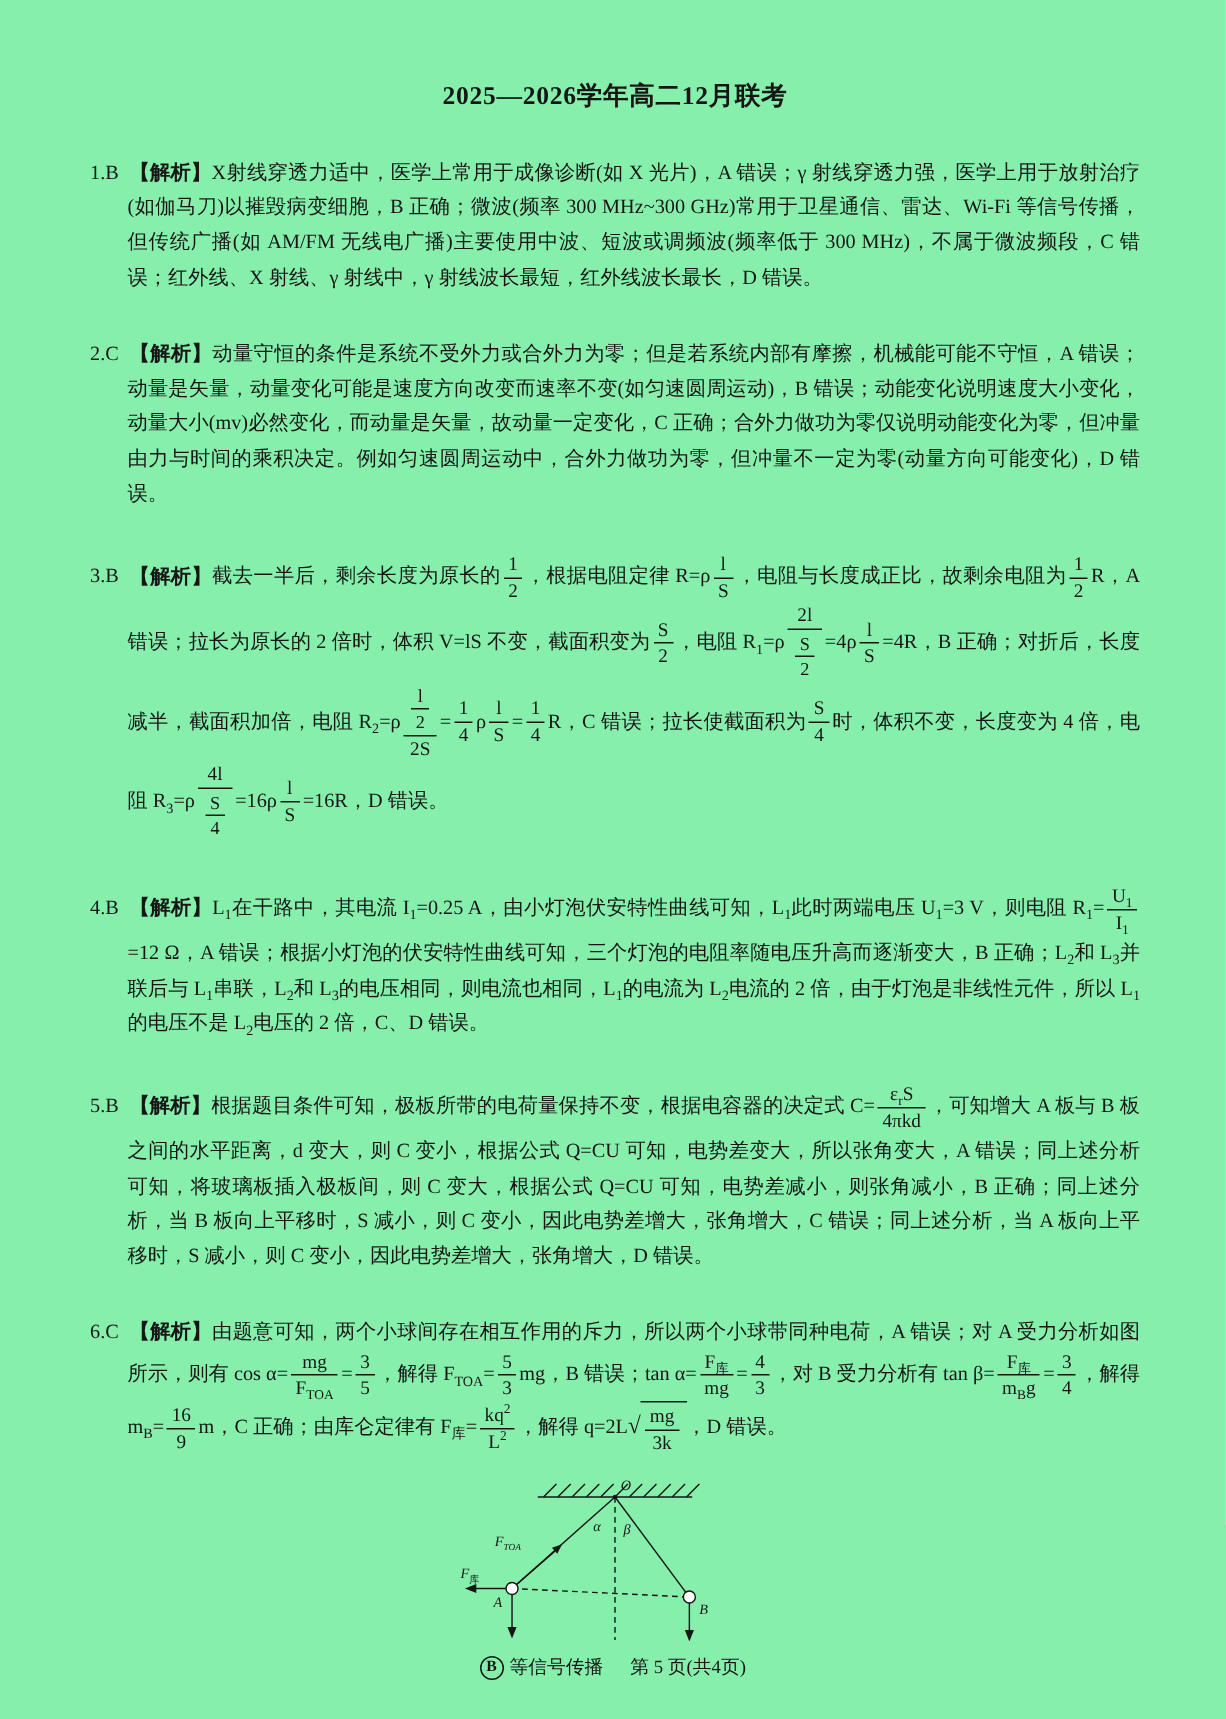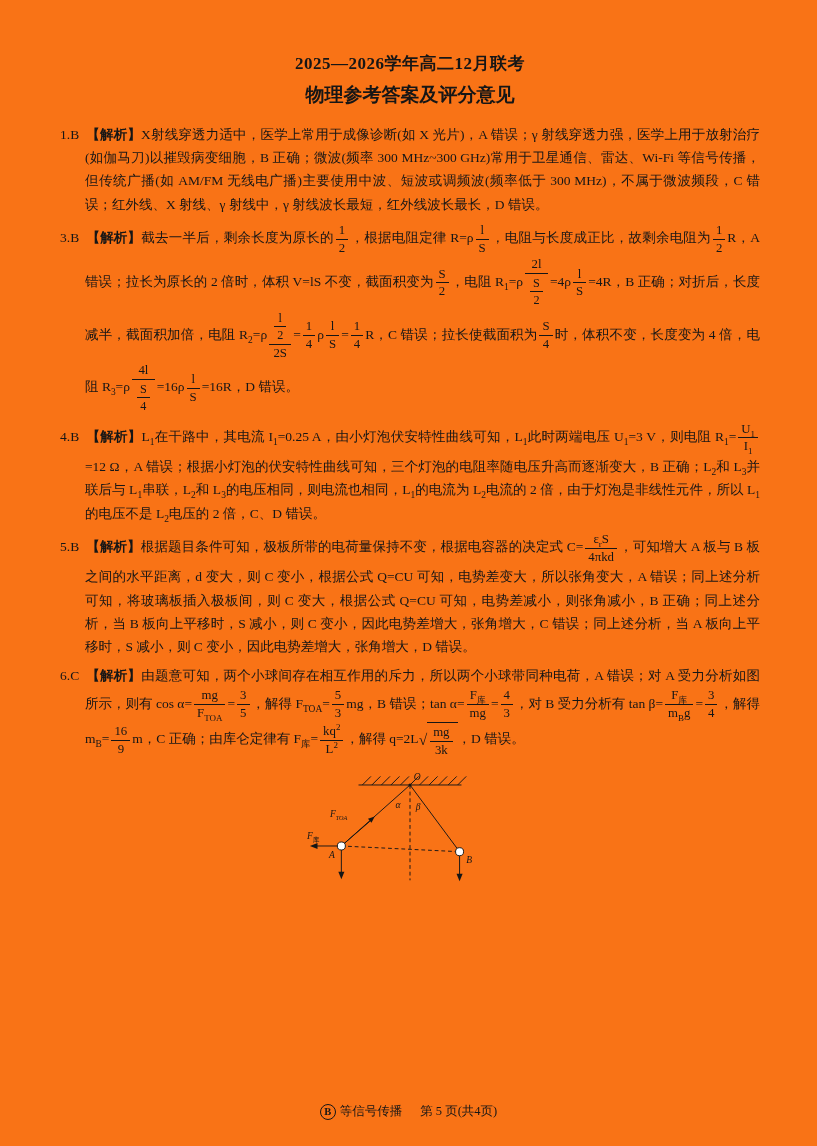--- a/index.html
+++ b/index.html
@@ -1,27 +1,27 @@
 <!DOCTYPE html>
 <html><head>
 <meta charset="utf-8">
 <style>
   * { margin: 0; padding: 0; box-sizing: border-box; }
   html, body { background: #d9d9d6; }
   .page {
     width: 817px; height: 1146px; margin: 0 auto; position: relative; overflow: hidden;
-    background: #f97316; color: #161616;
+    background: #86efac; color: #161616;
     font-family: "Liberation Serif", "DejaVu Serif", serif;
     padding: 52px 57px 0 60px;
   }
   .title { text-align: center; font-size: 17px; font-weight: 700; letter-spacing: .5px; }
   .subtitle { text-align: center; font-size: 19px; font-weight: 700; margin: 7px 0 15px; }
   .item {
     font-size: 13.5px; line-height: 1.72; text-align: justify;
-    padding-left: 25px; text-indent: -25px; margin-bottom: 6px;
+    padding-left: 25px; text-indent: -25px; margin-bottom: 6px; margin-top: 28px;
   }
   .item-label { margin-right: 7px; }
   .tag { font-weight: 700; }
   sub, sup { font-size: 70%; line-height: 0; }
   .frac { display: inline-block; vertical-align: middle; text-align: center; line-height: 1.15; margin: 1px 2px; text-indent: 0; font-size: .95em; }
   .frac .num { display: block; border-bottom: 1px solid #161616; padding: 0 3px 1px; }
   .frac .den { display: block; padding: 1px 3px 0; }
   .sqrt { white-space: nowrap; text-indent: 0; }
   .sqrt-sign { font-size: 1.15em; vertical-align: middle; }
   .sqrt-body { border-top: 1px solid #161616; display: inline-block; padding: 1px 3px 0 1px; vertical-align: middle; text-indent: 0; }
@@ -36,25 +36,25 @@
     width: 16px; height: 16px; border: 1px solid #161616; border-radius: 50%;
     display: inline-flex; align-items: center; justify-content: center;
     font-size: 10.5px; font-weight: 700;
   }
 </style>
 </head>
 <body>
 
 <div class="page">
   <h1 class="title">2025—2026学年高二12月联考</h1>
-  <h2 class="subtitle">物理参考答案及评分意见</h2>
 
   <section>
     <p class="item"><span class="item-label">1.B</span><b class="tag">【解析】</b><span>X射线穿透力适中，医学上常用于成像诊断(如 X 光片)，A 错误；γ 射线穿透力强，医学上用于放射治疗(如伽马刀)以摧毁病变细胞，B 正确；微波(频率 300 MHz~300 GHz)常用于卫星通信、雷达、Wi-Fi 等信号传播，但传统广播(如 AM/FM 无线电广播)主要使用中波、短波或调频波(频率低于 300 MHz)，不属于微波频段，C 错误；红外线、X 射线、γ 射线中，γ 射线波长最短，红外线波长最长，D 错误。</span></p>
 
+    <p class="item"><span class="item-label">2.C</span><b class="tag">【解析】</b><span>动量守恒的条件是系统不受外力或合外力为零；但是若系统内部有摩擦，机械能可能不守恒，A 错误；动量是矢量，动量变化可能是速度方向改变而速率不变(如匀速圆周运动)，B 错误；动能变化说明速度大小变化，动量大小(mv)必然变化，而动量是矢量，故动量一定变化，C 正确；合外力做功为零仅说明动能变化为零，但冲量由力与时间的乘积决定。例如匀速圆周运动中，合外力做功为零，但冲量不一定为零(动量方向可能变化)，D 错误。</span></p>
 
     <p class="item"><span class="item-label">3.B</span><b class="tag">【解析】</b><span>截去一半后，剩余长度为原长的<span class="frac"><span class="num">1</span><span class="den">2</span></span>，根据电阻定律 R=ρ<span class="frac"><span class="num">l</span><span class="den">S</span></span>，电阻与长度成正比，故剩余电阻为<span class="frac"><span class="num">1</span><span class="den">2</span></span>R，A 错误；拉长为原长的 2 倍时，体积 V=lS 不变，截面积变为<span class="frac"><span class="num">S</span><span class="den">2</span></span>，电阻 R<sub>1</sub>=ρ<span class="frac"><span class="num">2l</span><span class="den"><span class="frac"><span class="num">S</span><span class="den">2</span></span></span></span>=4ρ<span class="frac"><span class="num">l</span><span class="den">S</span></span>=4R，B 正确；对折后，长度减半，截面积加倍，电阻 R<sub>2</sub>=ρ<span class="frac"><span class="num"><span class="frac"><span class="num">l</span><span class="den">2</span></span></span><span class="den">2S</span></span>=<span class="frac"><span class="num">1</span><span class="den">4</span></span>ρ<span class="frac"><span class="num">l</span><span class="den">S</span></span>=<span class="frac"><span class="num">1</span><span class="den">4</span></span>R，C 错误；拉长使截面积为<span class="frac"><span class="num">S</span><span class="den">4</span></span>时，体积不变，长度变为 4 倍，电阻 R<sub>3</sub>=ρ<span class="frac"><span class="num">4l</span><span class="den"><span class="frac"><span class="num">S</span><span class="den">4</span></span></span></span>=16ρ<span class="frac"><span class="num">l</span><span class="den">S</span></span>=16R，D 错误。</span></p>
 
     <p class="item"><span class="item-label">4.B</span><b class="tag">【解析】</b><span>L<sub>1</sub>在干路中，其电流 I<sub>1</sub>=0.25 A，由小灯泡伏安特性曲线可知，L<sub>1</sub>此时两端电压 U<sub>1</sub>=3 V，则电阻 R<sub>1</sub>=<span class="frac"><span class="num">U<sub>1</sub></span><span class="den">I<sub>1</sub></span></span>=12 Ω，A 错误；根据小灯泡的伏安特性曲线可知，三个灯泡的电阻率随电压升高而逐渐变大，B 正确；L<sub>2</sub>和 L<sub>3</sub>并联后与 L<sub>1</sub>串联，L<sub>2</sub>和 L<sub>3</sub>的电压相同，则电流也相同，L<sub>1</sub>的电流为 L<sub>2</sub>电流的 2 倍，由于灯泡是非线性元件，所以 L<sub>1</sub>的电压不是 L<sub>2</sub>电压的 2 倍，C、D 错误。</span></p>
 
     <p class="item"><span class="item-label">5.B</span><b class="tag">【解析】</b><span>根据题目条件可知，极板所带的电荷量保持不变，根据电容器的决定式 C=<span class="frac"><span class="num">ε<sub>r</sub>S</span><span class="den">4πkd</span></span>，可知增大 A 板与 B 板之间的水平距离，d 变大，则 C 变小，根据公式 Q=CU 可知，电势差变大，所以张角变大，A 错误；同上述分析可知，将玻璃板插入极板间，则 C 变大，根据公式 Q=CU 可知，电势差减小，则张角减小，B 正确；同上述分析，当 B 板向上平移时，S 减小，则 C 变小，因此电势差增大，张角增大，C 错误；同上述分析，当 A 板向上平移时，S 减小，则 C 变小，因此电势差增大，张角增大，D 错误。</span></p>
 
     <p class="item"><span class="item-label">6.C</span><b class="tag">【解析】</b><span>由题意可知，两个小球间存在相互作用的斥力，所以两个小球带同种电荷，A 错误；对 A 受力分析如图所示，则有 cos α=<span class="frac"><span class="num">mg</span><span class="den">F<sub>TOA</sub></span></span>=<span class="frac"><span class="num">3</span><span class="den">5</span></span>，解得 F<sub>TOA</sub>=<span class="frac"><span class="num">5</span><span class="den">3</span></span>mg，B 错误；tan α=<span class="frac"><span class="num">F<sub>库</sub></span><span class="den">mg</span></span>=<span class="frac"><span class="num">4</span><span class="den">3</span></span>，对 B 受力分析有 tan β=<span class="frac"><span class="num">F<sub>库</sub></span><span class="den">m<sub>B</sub>g</span></span>=<span class="frac"><span class="num">3</span><span class="den">4</span></span>，解得 m<sub>B</sub>=<span class="frac"><span class="num">16</span><span class="den">9</span></span>m，C 正确；由库仑定律有 F<sub>库</sub>=<span class="frac"><span class="num">kq<sup>2</sup></span><span class="den">L<sup>2</sup></span></span>，解得 q=2L<span class="sqrt"><span class="sqrt-sign">√</span><span class="sqrt-body"><span class="frac"><span class="num">mg</span><span class="den">3k</span></span></span></span>，D 错误。</span></p>
   </section>
 

